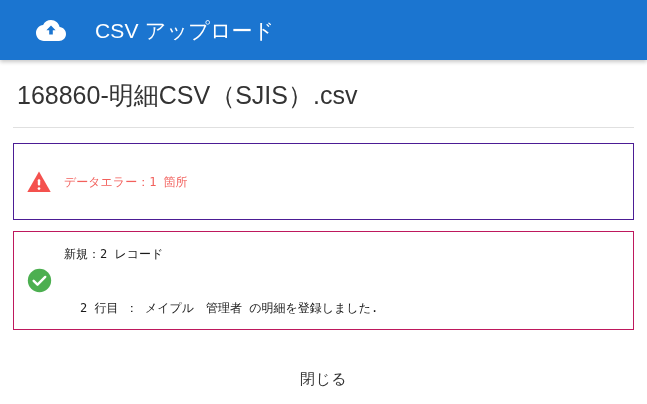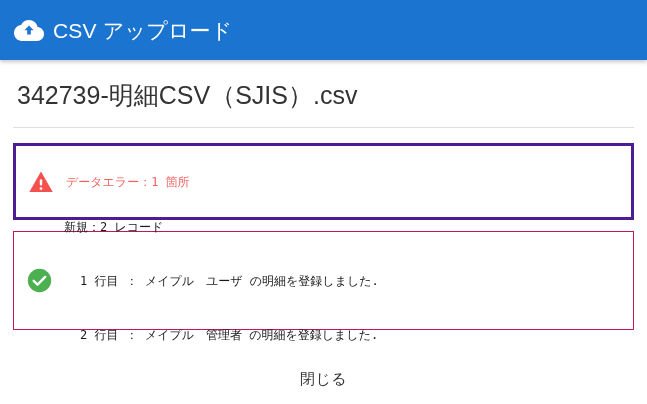--- a/index.html
+++ b/index.html
@@ -20,21 +20,22 @@
     position: absolute;
     left: 0;
     top: 0;
     width: 647px;
     height: 60px;
     background: #1b75d0;
     box-shadow: 0 2px 4px rgba(0,0,0,0.22);
     display: flex;
     align-items: center;
     box-sizing: border-box;
-    padding-left: 14px;
+    padding-left: 36px;
+    gap: 20px;
   }
   .cloud-upload-icon {
     width: 30px;
     height: 24px;
     flex: 0 0 auto;
     display: block;
   }
   .header-title {
     color: #ffffff;
     font-size: 21px;
@@ -71,21 +72,21 @@
     left: 13px;
     width: 621px;
     box-sizing: border-box;
     background: #ffffff;
     display: flex;
     align-items: center;
   }
   .msg-box.error {
     top: 143px;
     height: 77px;
-    border: 3px solid #4c1d95;
+    border: 1px solid #4c1d95;
   }
   .msg-box.success {
     top: 231px;
     height: 99px;
     border: 1px solid #be185d;
   }
   .msg-icon-wrap {
     flex: 0 0 auto;
     width: 50px;
     display: flex;
@@ -138,21 +139,21 @@
 <body>
 
 <div class="header-bar">
   <svg class="cloud-upload-icon" viewBox="0 0 30 24">
     <path fill="#ffffff" d="M23.6 9.1C22.8 5.1 19.3 2.1 15 2.1c-3.4 0-6.4 1.9-7.9 4.8C3.2 7.3 0 10.7 0 14.9c0 4.4 3.6 8 8 8h15c3.9 0 7-3.1 7-7 0-3.6-2.8-6.5-6.4-6.8z"></path>
     <path fill="#1b75d0" d="M15 7.6l4.6 4.6h-2.8v4.4h-3.6v-4.4h-2.8z"></path>
   </svg>
   <div class="header-title">CSV アップロード</div>
 </div>
 
-<div class="file-title">342739-明細CSV（SJIS）.csv</div>
+<div class="file-title">168860-明細CSV（SJIS）.csv</div>
 
 <div class="divider"></div>
 
 <div class="msg-box error">
   <div class="msg-icon-wrap">
     <svg class="warning-triangle-icon" viewBox="0 0 24 22">
       <path fill="#f4514e" d="M12 0.5L23.7 21H0.3z"></path>
       <rect x="10.8" y="8.2" width="2.4" height="6.4" rx="1.1" fill="#ffffff"></rect>
       <circle cx="12" cy="17.6" r="1.35" fill="#ffffff"></circle>
     </svg>
@@ -164,20 +165,19 @@
 
 <div class="msg-box success">
   <div class="msg-icon-wrap">
     <svg class="check-circle-icon" viewBox="0 0 24 24">
       <circle cx="12" cy="12" r="11.2" fill="#4caf50"></circle>
       <path d="M6.4 12.3l3.7 3.7 7.4-7.4" fill="none" stroke="#ffffff" stroke-width="2.3" stroke-linecap="round" stroke-linejoin="round"></path>
     </svg>
   </div>
   <div class="msg-lines success-text">
     <div class="msg-line">新規：2 レコード</div>
-    <div class="msg-line indent">1 行目 ： メイプル　ユーザ の明細を登録しました.</div>
     <div class="msg-line indent">2 行目 ： メイプル　管理者 の明細を登録しました.</div>
   </div>
 </div>
 
 <div class="footer">
   <button class="close-button">閉じる</button>
 </div>
 
 </body></html>

